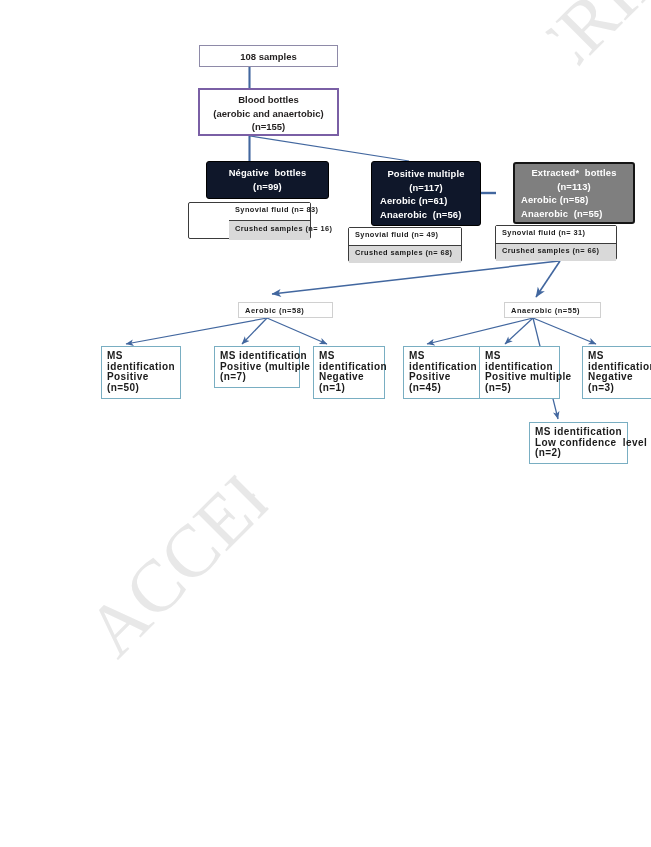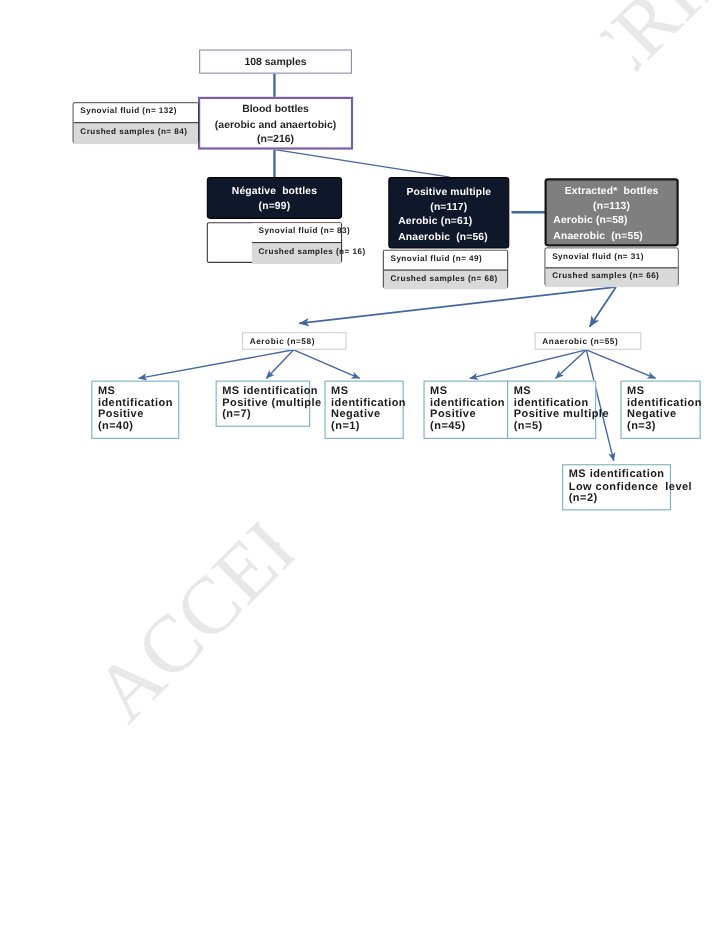--- a/index.html
+++ b/index.html
@@ -8,21 +8,21 @@
   #page{position:relative;width:651px;height:847px;overflow:hidden;background:#fff;}
 
   .wm-clip{position:absolute;left:0;top:0;width:651px;height:847px;pointer-events:none;}
   .wm{position:absolute;color:#e8e8e8;font-family:"Liberation Serif",serif;font-weight:400;
       pointer-events:none;user-select:none;white-space:nowrap;font-size:74px;
       transform:rotate(-45deg);transform-origin:0 0;}
 
   svg.edges{position:absolute;left:0;top:0;width:651px;height:847px;pointer-events:none;}
 
   .node{position:absolute;box-sizing:border-box;display:flex;flex-direction:column;
-        align-items:center;justify-content:center;text-align:center;}
+        align-items:center;justify-content:center;text-align:center;margin-left:18px;}
   .node span{white-space:pre;}
 
   
   .n-root{border:1.3px solid #8e8aa8;background:#fff;font-weight:bold;font-size:9.5px;color:#221f1f;}
   .n-blood{border:2.6px solid #7a5fa5;background:#fff;font-weight:bold;font-size:9.5px;color:#221f1f;line-height:13.5px;}
 
   
   .stack{position:absolute;box-sizing:border-box;border:1.6px solid #3b3b3b;background:#fff;border-radius:2px;}
   .stack .r{box-sizing:border-box;display:flex;align-items:center;padding:0 0 4px 6px;white-space:pre;
             font-size:7.4px;font-weight:bold;color:#1b1b1b;letter-spacing:.42px;}
@@ -89,29 +89,23 @@
     </g>
   </svg>
 
   <div class="node n-root" style="left:181px;top:45px;width:139px;height:22px;">
     <span>108 samples</span>
   </div>
 
   <div class="node n-blood" style="left:180px;top:88px;width:141px;height:48px;padding-top:3px;">
     <span>Blood bottles</span>
     <span>(aerobic and anaertobic)</span>
-    <span>(n=216)</span>
+    <span>(n=155)</span>
   </div>
 
-  <div class="stack" style="left:66px;top:93px;width:115px;height:37px;">
-    <div class="r white" style="height:17px;">
-      <span>Synovial fluid (n= 132)</span></div>
-    <div class="r gray" style="height:20px;">
-      <span>Crushed samples (n= 84)</span></div>
-  </div>
 
   <div class="node n-dark" style="left:188px;top:161px;width:123px;height:38px;padding-top:4px;">
     <span>Négative  bottles</span>
     <span>(n=99)</span>
   </div>
   <div class="stack" style="left:188px;top:202px;width:123px;height:37px;padding-left:40px;">
     <div class="r white" style="height:17px;">
       <span>Synovial fluid (n= 83)</span></div>
     <div class="r gray" style="height:20px;">
       <span>Crushed samples (n= 16)</span></div>
@@ -147,21 +141,21 @@
     <span>Aerobic (n=58)</span>
   </div>
   <div class="node n-mid" style="left:486px;top:302px;width:97px;height:16px;">
     <span>Anaerobic (n=55)</span>
   </div>
 
   <div class="node n-leaf" style="left:83px;top:346px;width:80px;height:53px;">
     <span>MS</span>
     <span>identification</span>
     <span>Positive</span>
-    <span>(n=40)</span>
+    <span>(n=50)</span>
   </div>
   <div class="node n-leaf" style="left:196px;top:346px;width:86px;height:42px;">
     <span>MS identification</span>
     <span>Positive (multiple</span>
     <span>(n=7)</span>
   </div>
   <div class="node n-leaf" style="left:295px;top:346px;width:72px;height:53px;">
     <span>MS</span>
     <span>identification</span>
     <span>Negative</span>

